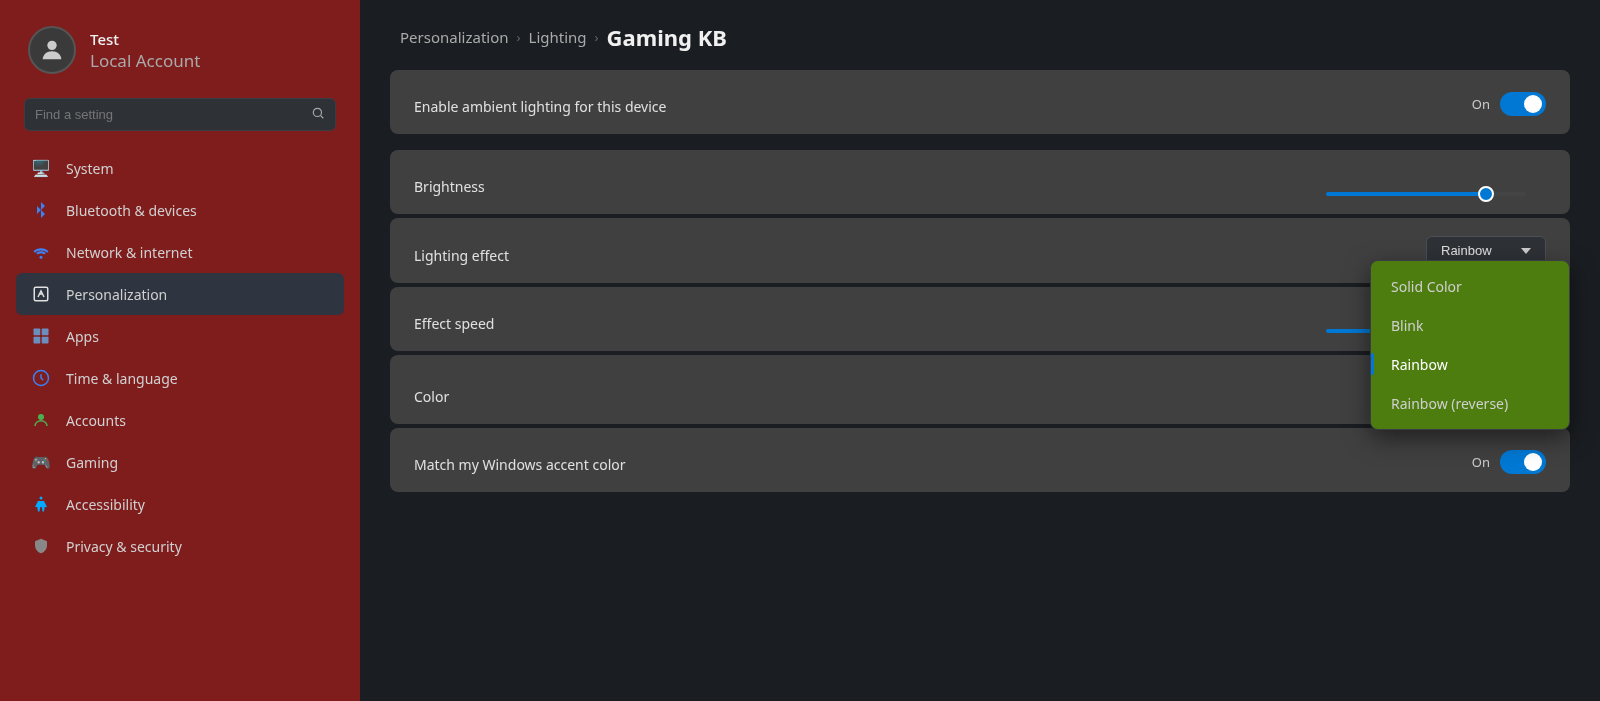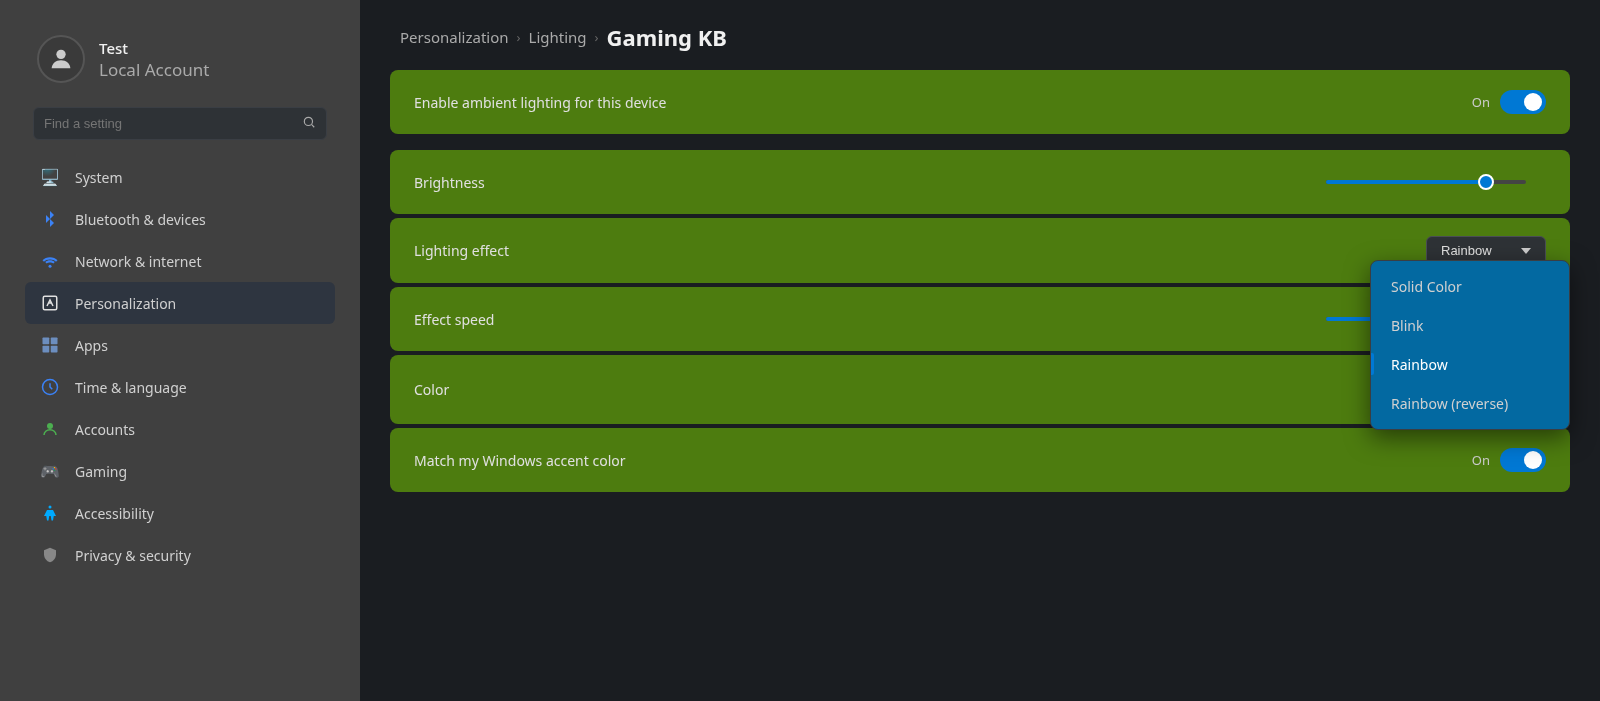--- a/index.html
+++ b/index.html
@@ -11,24 +11,24 @@
       display: flex;
       height: 701px;
       width: 1600px;
       overflow: hidden;
     }
 
     
     .sidebar {
       width: 360px;
       min-width: 360px;
-      background: #404040;
+      background: #7f1d1d;
       display: flex;
       flex-direction: column;
-      padding: 17px;
+      padding: 8px;
       height: 100%;
     }
 
     .sidebar-user {
       display: flex;
       align-items: center;
       gap: 14px;
       padding: 18px 20px 18px 20px;
     }
     .avatar {
@@ -137,26 +137,26 @@
     }
     .breadcrumb .crumb-link.first { font-size: 15px; }
     .breadcrumb .crumb-link.second { font-size: 15px; }
 
     .settings-container {
       padding: 0 30px 40px;
     }
 
     
     .setting-row {
-      background: #4d7c0f;
+      background: #404040;
       border-radius: 8px;
       padding: 18px 24px;
       margin-bottom: 4px;
       display: flex;
-      align-items: center;
+      align-items: flex-end;
       min-height: 64px;
     }
     .setting-row.top-row {
       margin-bottom: 16px;
     }
     .setting-label {
       font-size: 14px;
       color: #e0e0e0;
       flex: 1;
     }
@@ -255,21 +255,21 @@
       color: #e0e0e0;
       font-size: 13px;
       cursor: pointer;
     }
 
     
     .dropdown-menu {
       position: absolute;
       right: 30px;
       top: 260px;
-      background: #0369a1;
+      background: #4d7c0f;
       border: 1px solid #3a3e44;
       border-radius: 8px;
       min-width: 200px;
       box-shadow: 0 8px 24px rgba(0,0,0,0.5);
       z-index: 100;
       padding: 6px 0;
     }
     .dropdown-item {
       padding: 10px 20px;
       cursor: pointer;

